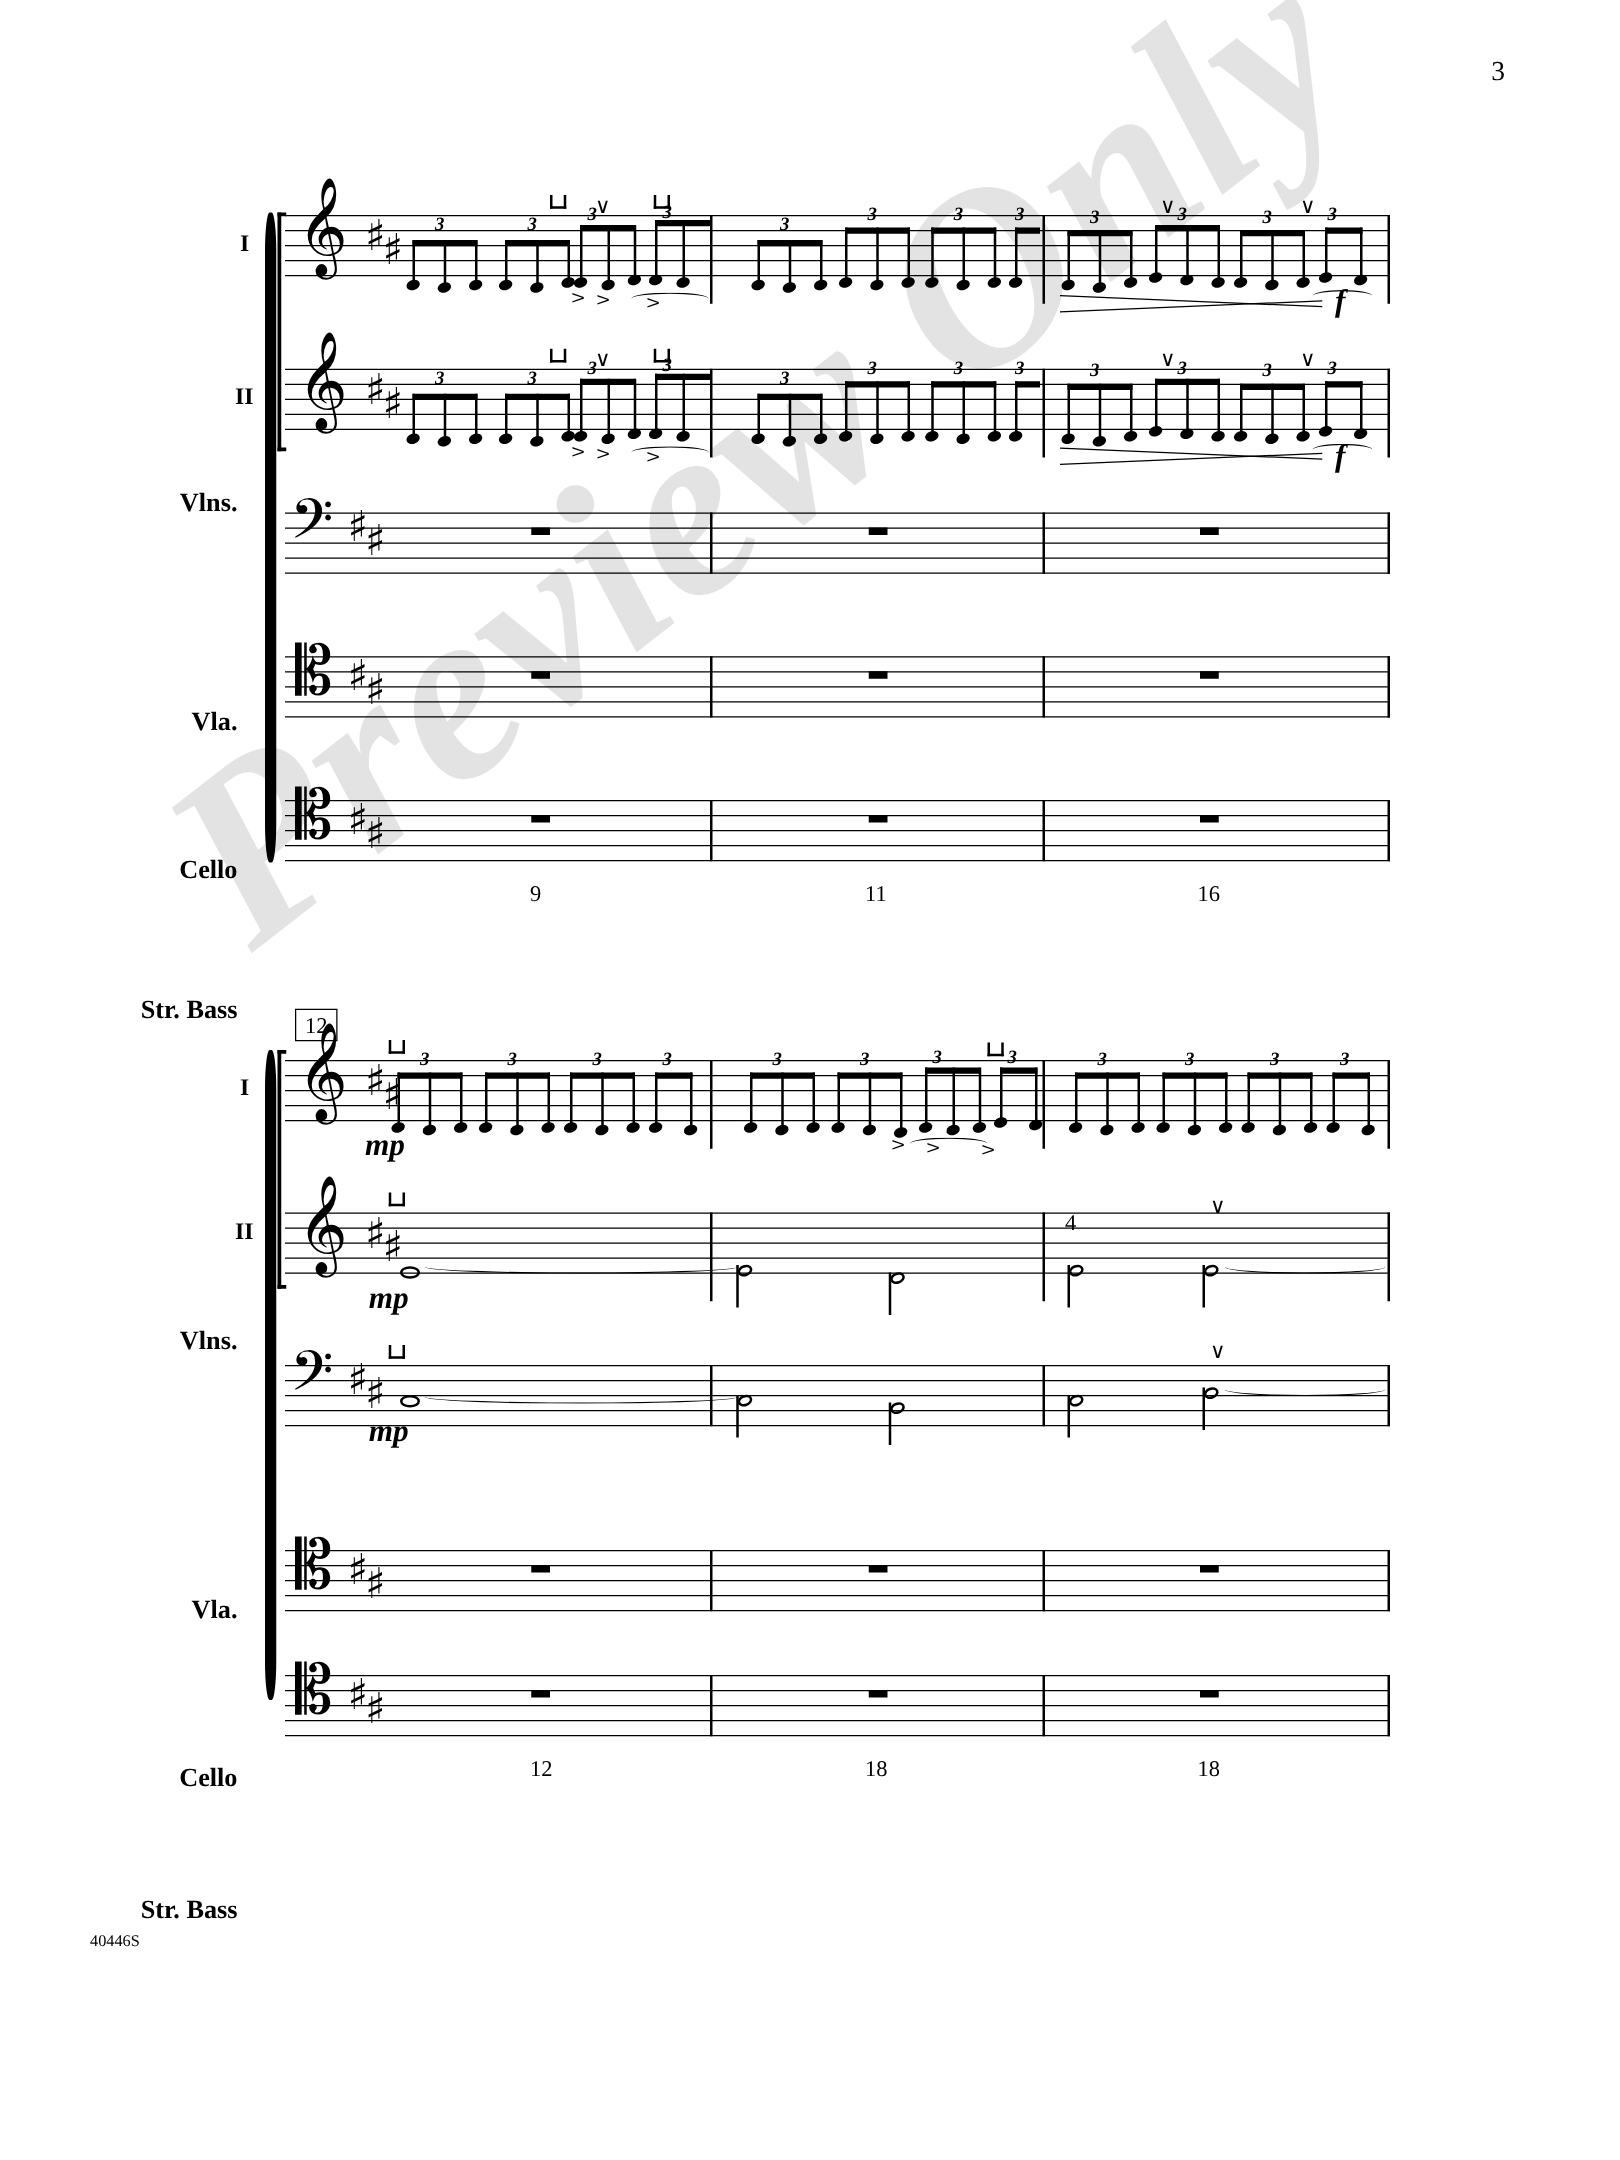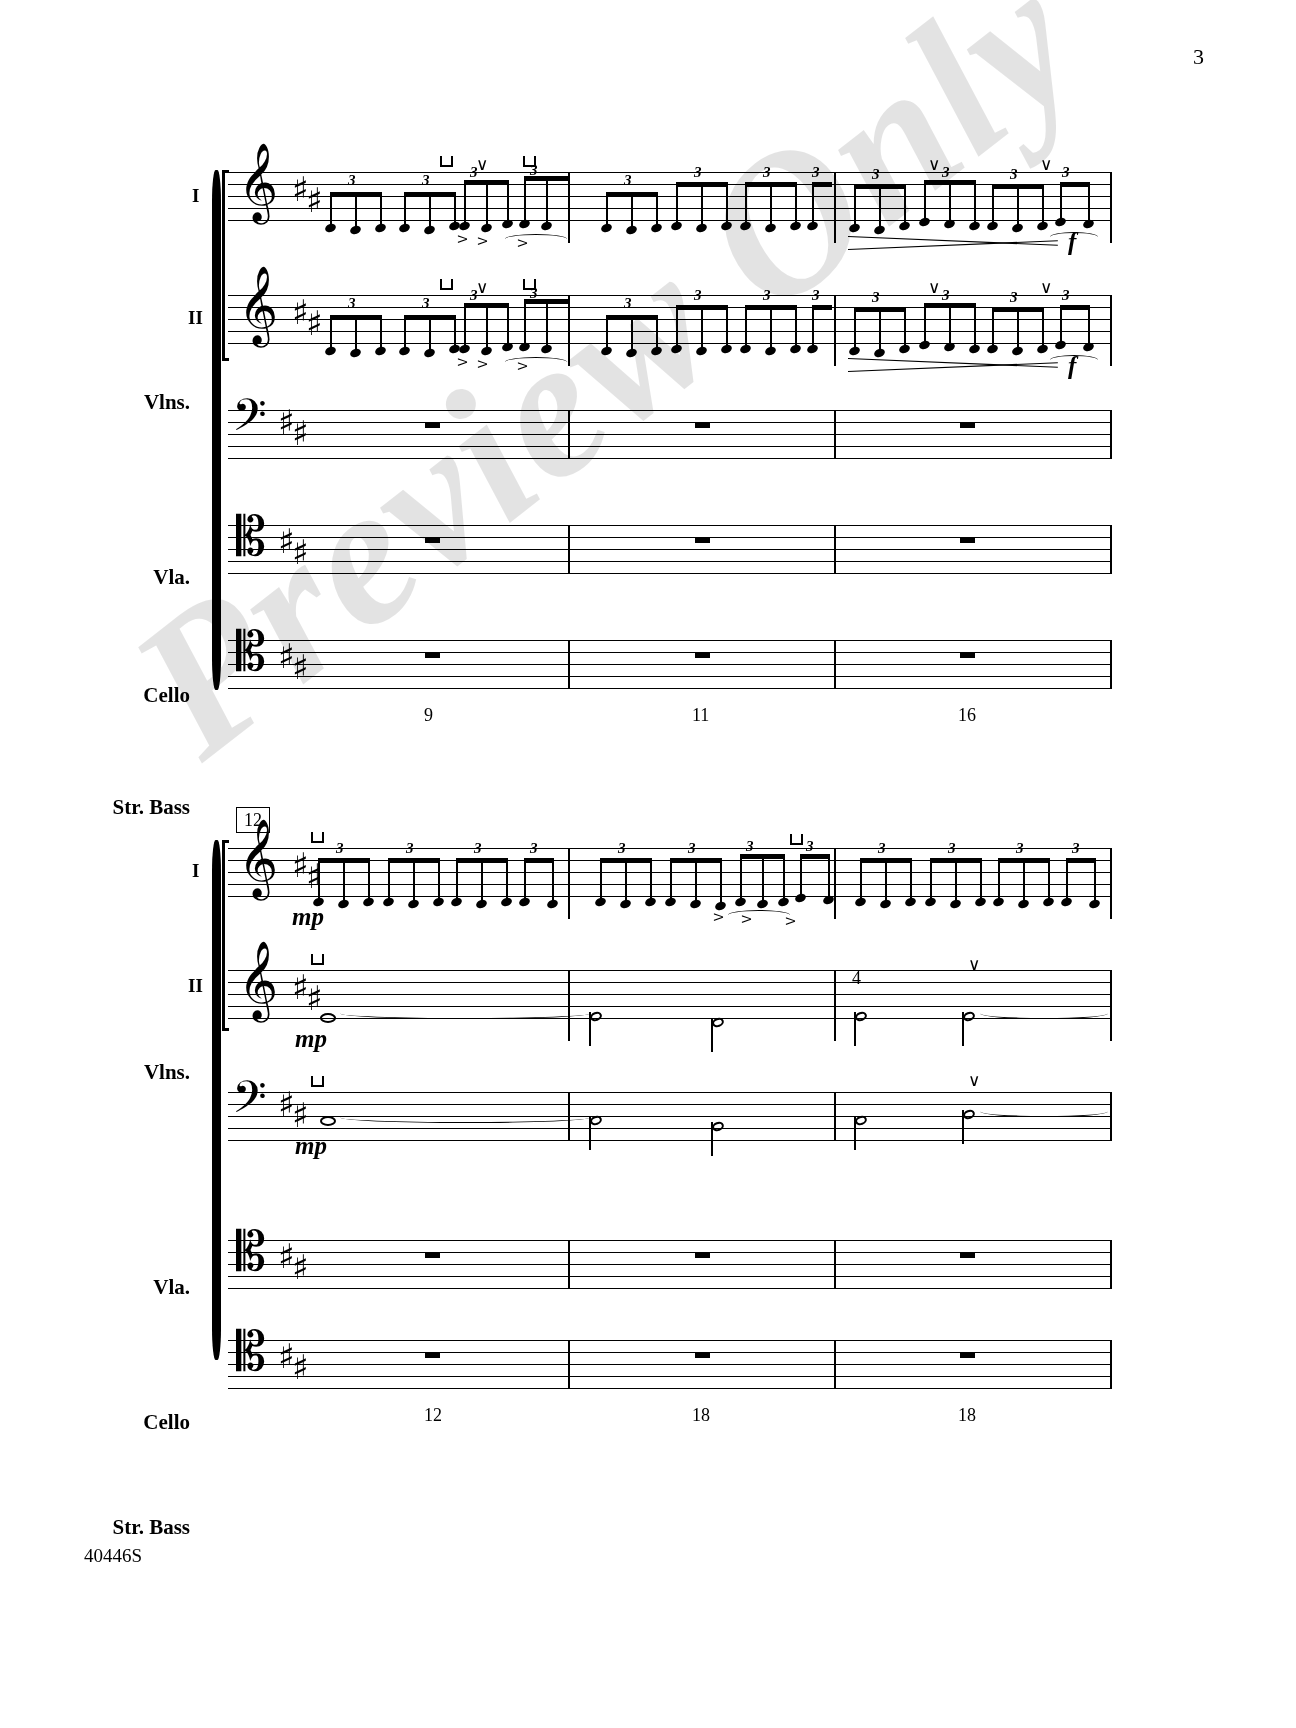--- a/index.html
+++ b/index.html
@@ -41,23 +41,23 @@
 
   
   #page-number {
     position: absolute;
     right: 92px;
     top: 44px;
     font-size: 22px;
   }
   #catalog-number {
     position: absolute;
-    left: 84px;
+    left: 72px;
     top: 1545px;
-    font-size: 19px;
+    font-size: 13px;
   }
 
   
   .system {
     position: absolute;
     left: 0;
     width: 1296px;
   }
   #system-1 { top: 150px; }
   #system-2 { top: 820px; }

